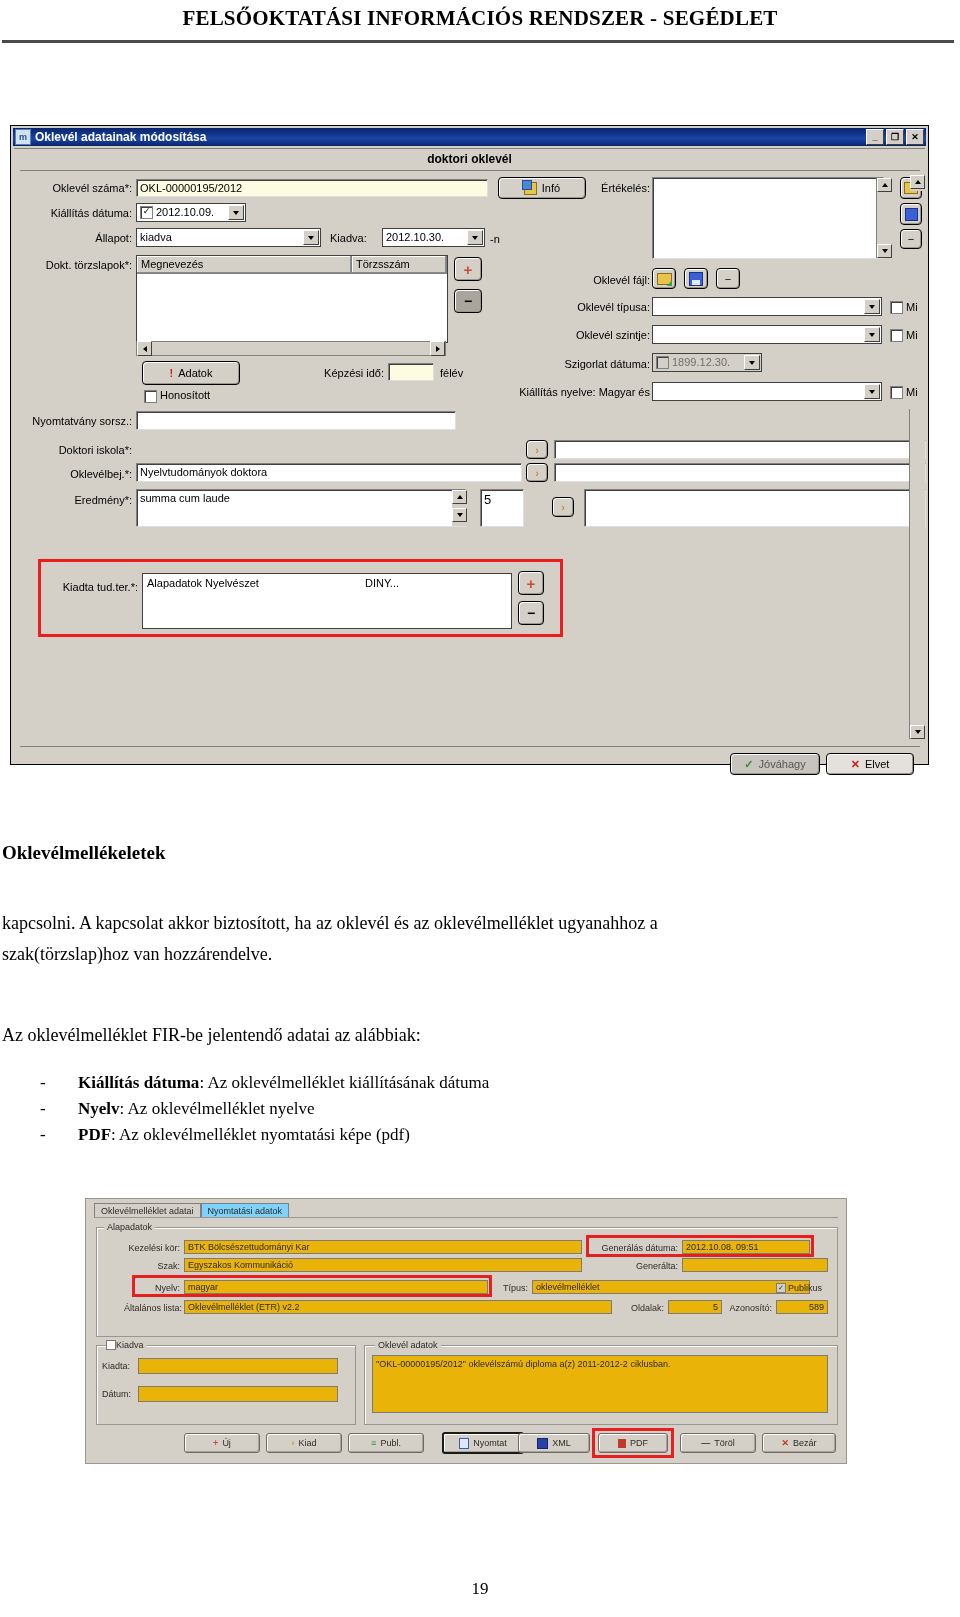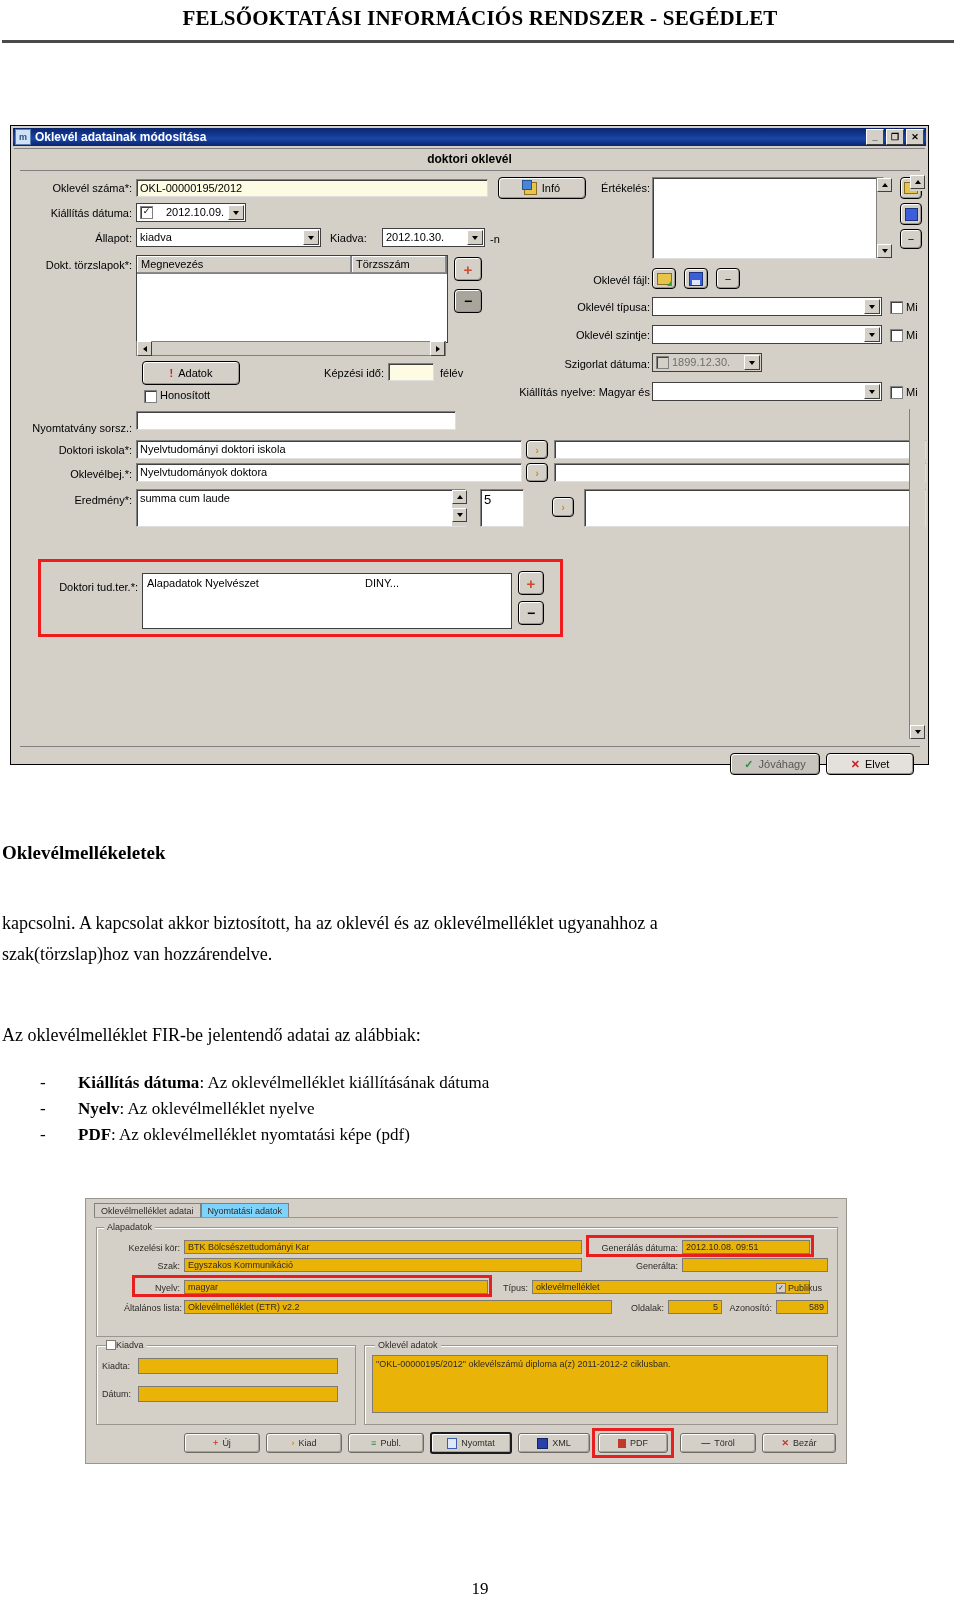--- a/index.html
+++ b/index.html
@@ -237,21 +237,21 @@
       <span style="font-size:11px;">−</span>
     </div>
     <div class="scrollv" style="left:896px;top:26px;height:16px;background:#d4d0c8;border:none;">
       <div class="sbtn" style="top:0;">
           <span class="tri-u"></span>
         </div>
     </div>
 
     <div class="lbl" style="left:18px;top:58px;width:100px;">Kiállítás dátuma:</div>
     <div class="combo flat" style="left:122px;top:54px;width:110px;height:19px;">
-      <div class="box" style="padding-left:29px;">2012.10.09.</div>
+      <div class="box" style="padding-left:19px;">2012.10.09.</div>
       <span class="cbox" style="left:4px;top:3px;">✓</span>
       <div class="arrow">
           <span class="tri-d"></span>
         </div>
     </div>
 
     <div class="lbl" style="left:18px;top:83px;width:100px;">Állapot:</div>
     <div class="combo flat" style="left:122px;top:79px;width:185px;height:19px;">
       <div class="box">kiadva</div>
       <div class="arrow">
@@ -348,25 +348,24 @@
       <span style="color:#cc2222;font-weight:bold;">!</span>
       <span>Adatok</span>
     </div>
     <div class="lbl" style="left:292px;top:218px;width:78px;">Képzési idő:</div>
     <div class="fld yellow" style="left:374px;top:214px;width:46px;height:18px;"></div>
     <div class="lbl lbl-l" style="left:426px;top:218px;width:44px;">félév</div>
 
     <span class="cbox" style="left:130px;top:241px;"></span>
     <div class="lbl lbl-l" style="left:146px;top:240px;width:80px;">Honosított</div>
 
-    <div class="lbl" style="left:6px;top:266px;width:112px;margin-top:7px;">Nyomtatvány sorsz.:</div>
+    <div class="lbl" style="left:6px;top:266px;width:112px;">Nyomtatvány sorsz.:</div>
     <div class="fld" style="left:122px;top:262px;width:320px;height:19px;"></div>
 
     <div class="lbl" style="left:20px;top:295px;width:98px;">Doktori iskola*:</div>
-    <div class="fld" style="left:122px;top:291px;width:386px;height:19px;">Nyelvtudományi doktori iskola</div>
     <div class="btn" style="left:512px;top:291px;width:22px;height:19px;">
       <span style="color:#c8922b;font-weight:bold;">›</span>
     </div>
     <div class="fld" style="left:540px;top:291px;width:372px;height:19px;"></div>
 
     <div class="lbl" style="left:20px;top:319px;width:98px;">Oklevélbej.*:</div>
     <div class="fld" style="left:122px;top:314px;width:386px;height:19px;">Nyelvtudományok doktora</div>
     <div class="btn" style="left:512px;top:314px;width:22px;height:19px;">
       <span style="color:#c8922b;font-weight:bold;">›</span>
     </div>
@@ -382,21 +381,21 @@
           <span class="tri-d"></span>
         </div>
     </div>
     <div class="fld" style="left:466px;top:340px;width:44px;height:38px;font-size:13px;padding-top:2px;">5</div>
     <div class="btn" style="left:538px;top:348px;width:22px;height:20px;">
       <span style="color:#c8922b;font-weight:bold;">›</span>
     </div>
     <div class="fld" style="left:570px;top:340px;width:342px;height:38px;"></div>
 
     <div class="redbox" style="left:24px;top:410px;width:525px;height:78px;"></div>
-    <div class="lbl" style="left:28px;top:432px;width:96px;">Doktori tud.ter.*:</div>
+    <div class="lbl" style="left:28px;top:432px;width:96px;">Kiadta tud.ter.*:</div>
     <div class="list" style="left:128px;top:424px;width:368px;height:54px;background:#fff;">
       <div style="position:absolute;left:4px;top:3px;font-size:11px;">Alapadatok Nyelvészet</div>
       <div style="position:absolute;left:222px;top:3px;font-size:11px;">DINY...</div>
     </div>
     <div class="btn" style="left:504px;top:422px;width:26px;height:24px;">
       <span style="color:#cc4b33;font-size:15px;font-weight:bold;">+</span>
     </div>
     <div class="btn" style="left:504px;top:452px;width:26px;height:24px;">
       <span style="font-size:14px;font-weight:bold;">−</span>
     </div>
@@ -502,21 +501,21 @@
     <span>Új</span>
   </div>
   <div class="b2" style="left:180px;top:234px;width:76px;height:20px;">
     <span style="color:#c8922b;font-weight:bold;">›</span>
     <span>Kiad</span>
   </div>
   <div class="b2" style="left:262px;top:234px;width:76px;height:20px;">
     <span style="color:#2f8f3f;font-weight:bold;">≡</span>
     <span>Publ.</span>
   </div>
-  <div class="b2 dark" style="left:344px;top:233px;width:82px;height:22px;">
+  <div class="b2 dark" style="left:356px;top:233px;width:82px;height:22px;">
     <span style="display:inline-block;width:8px;height:9px;background:#dfe7f8;border:1px solid #3a5fa8;"></span>
     <span>Nyomtat</span>
   </div>
   <div class="b2" style="left:432px;top:234px;width:72px;height:20px;">
     <span style="display:inline-block;width:9px;height:9px;background:#2741a8;border:1px solid #17266b;"></span>
     <span>XML</span>
   </div>
   <div class="redbox2" style="left:506px;top:229px;width:82px;height:30px;"></div>
   <div class="b2" style="left:512px;top:234px;width:70px;height:20px;">
     <span style="display:inline-block;width:8px;height:9px;background:#c0392b;"></span>

